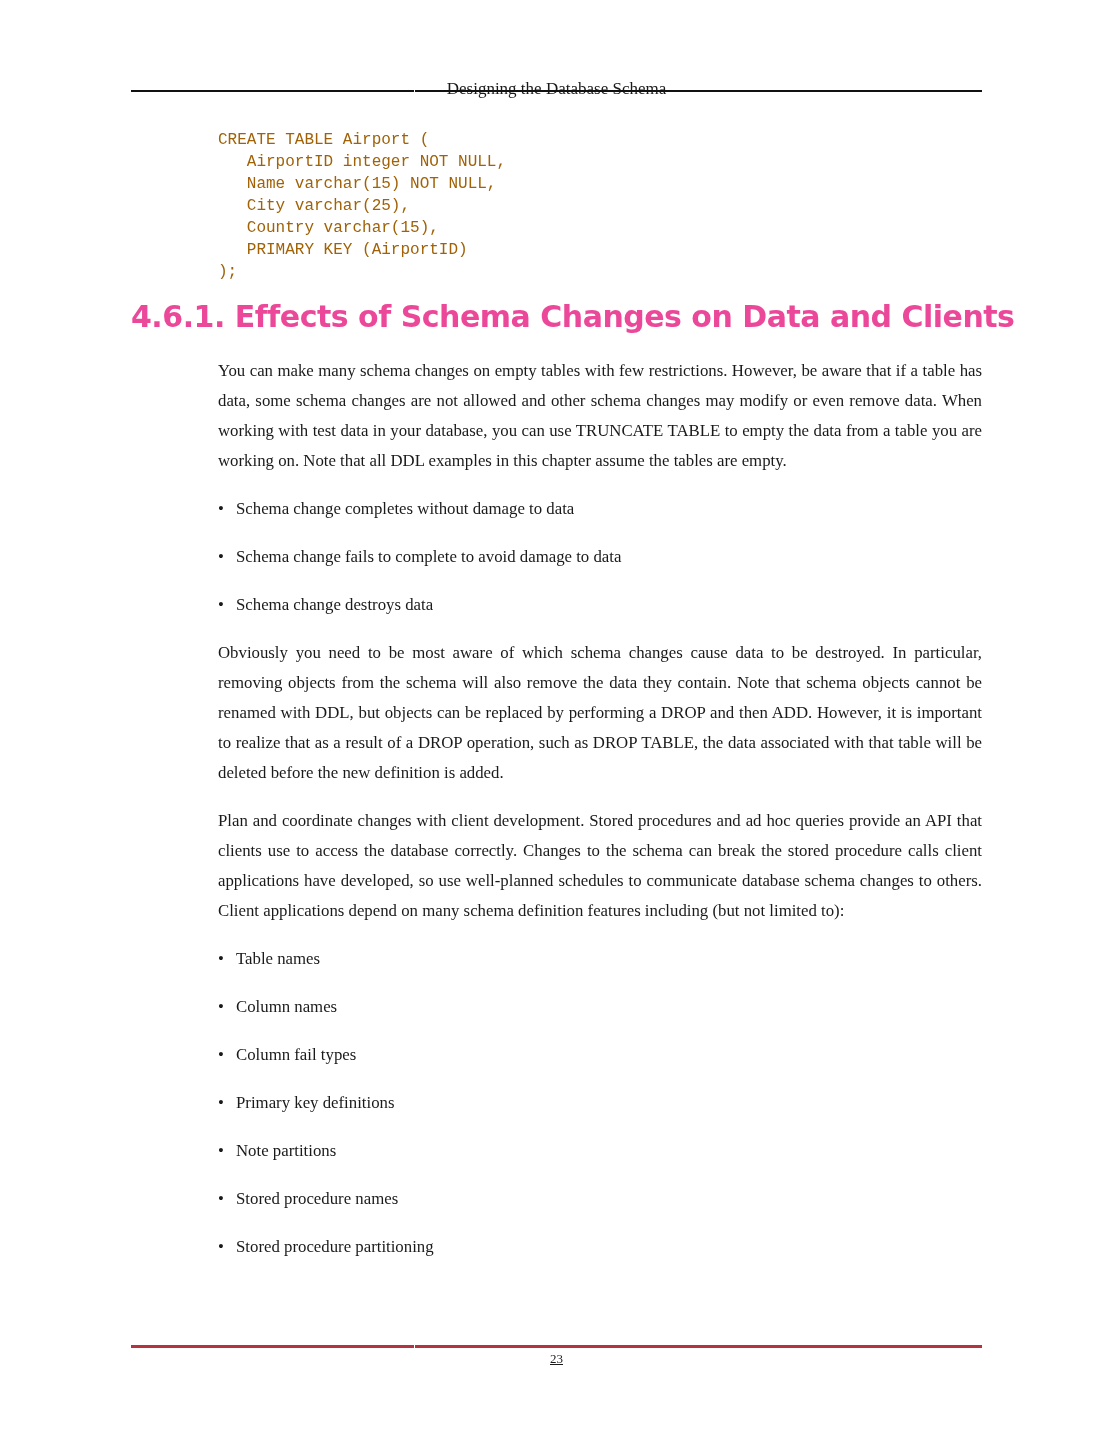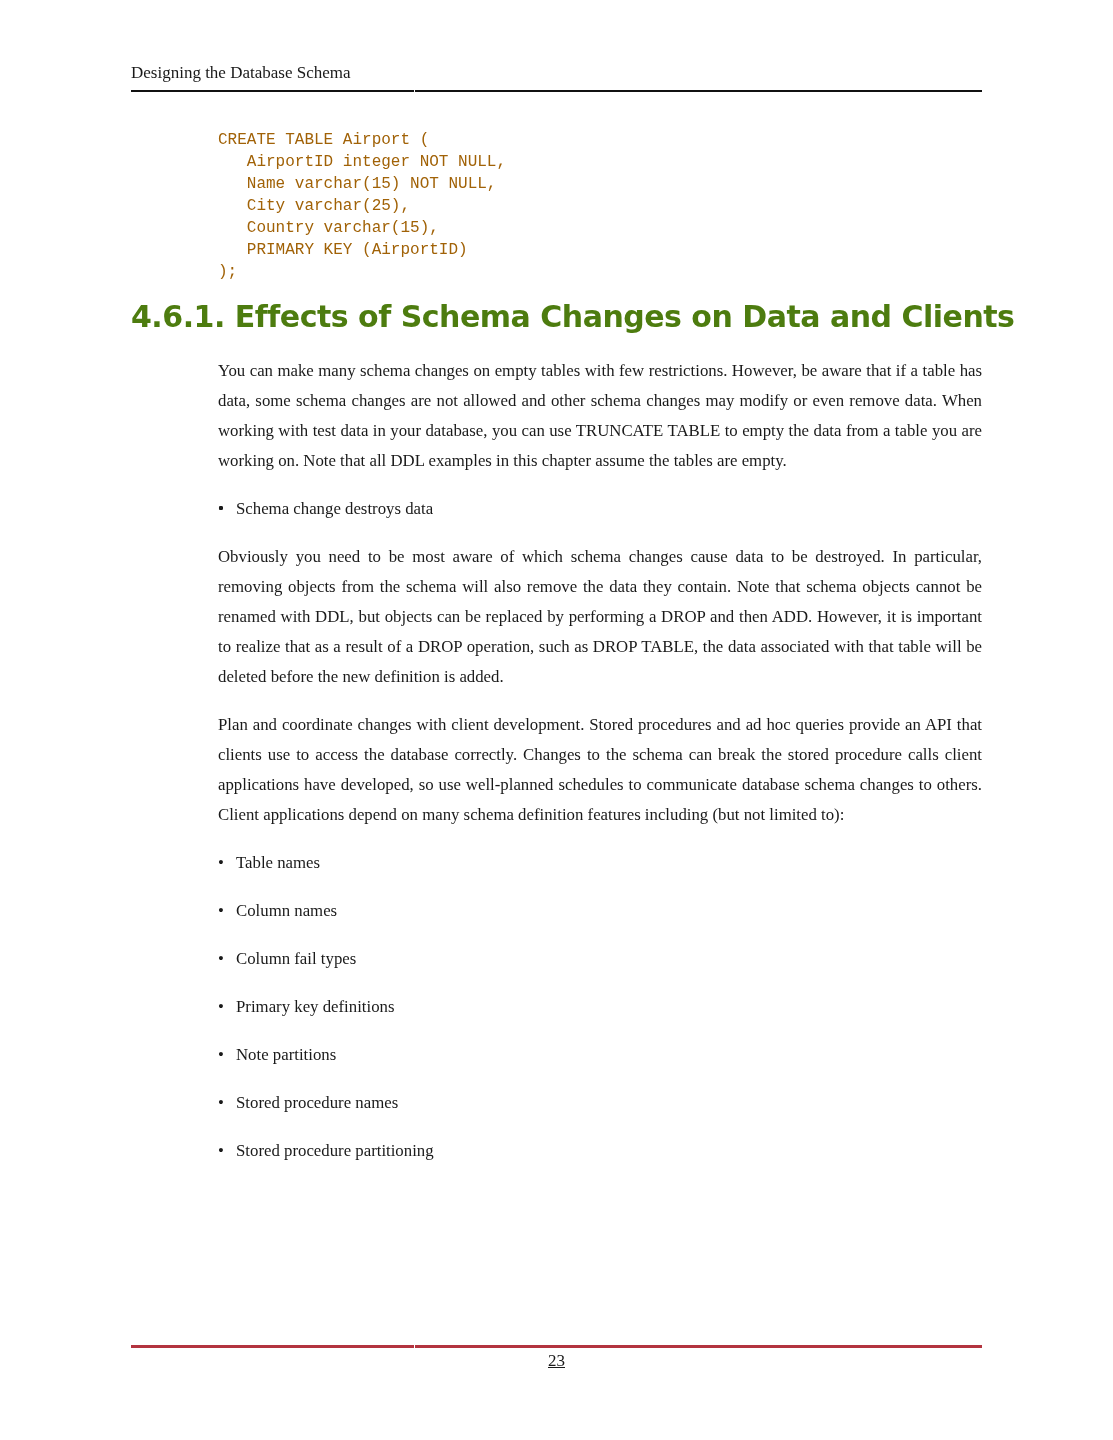--- a/index.html
+++ b/index.html
@@ -1,35 +1,35 @@
 <!DOCTYPE html>
 <html><head>
 <meta charset="utf-8">
 <style>
   html, body { margin: 0; padding: 0; background: #ffffff; }
   body { width: 1113px; height: 1440px; position: relative; overflow: hidden;
          font-family: "Liberation Serif", serif; color: #1a1a1a; }
-  .running-header { position: absolute; top: 63px; left: 131px; width: 851px; 
+  .running-header { position: absolute; top: 79px; left: 131px; width: 851px; text-align: center;
                     font-size: 17px; }
   .rule { position: absolute; left: 131px; width: 851px; height: 2px; background: #111; }
   .rule.top { top: 90px; }
   .rule.bottom { top: 1345px; height: 3px; background: #b3343f; }
   .rule .gap { position: absolute; left: 283px; top: 0; width: 1px; height: 100%; background: #fff; }
   .code { position: absolute; top: 129px; left: 218px; margin: 0;
           font-family: "Liberation Mono", monospace; font-size: 16px; line-height: 22px; color: #a16207;
           white-space: pre; }
   .section-title { position: absolute; top: 299px; left: 131px; margin: 0;
                    font-family: "DejaVu Sans", sans-serif; font-weight: bold; font-size: 30px;
-                   color: #4d7c0f; letter-spacing: -0.5px; }
+                   color: #ec4899; letter-spacing: -0.5px; }
   .body { position: absolute; top: 356px; left: 218px; width: 764px; font-size: 16.8px; line-height: 30px; }
   .body p { margin: 0 0 18px 0; text-align: justify; }
   .body ul { list-style: none; margin: 0 0 18px 0; padding: 0; }
   .body li { margin: 0 0 18px 0; padding-left: 18px; position: relative; }
   .body li .bullet { position: absolute; left: 0; top: 0; }
-  .page-number { position: absolute; top: 1351px; left: 131px; width: 851px; text-align: center; font-size: 17px; text-decoration: underline; }
+  .page-number { position: absolute; top: 1351px; left: 131px; width: 851px; text-align: center; font-size: 13px; text-decoration: underline; }
 </style>
 </head>
 <body>
 
 <div class="running-header">Designing the Database Schema</div>
 <div class="rule top">
     <div class="gap"></div>
   </div>
 
 <pre class="code"><span>CREATE TABLE Airport (</span>
@@ -38,22 +38,22 @@
 <span>   City varchar(25),</span>
 <span>   Country varchar(15),</span>
 <span>   PRIMARY KEY (AirportID)</span>
 <span>);</span></pre>
 
 <h2 class="section-title">4.6.1. Effects of Schema Changes on Data and Clients</h2>
 
 <div class="body">
   <p>You can make many schema changes on empty tables with few restrictions. However, be aware that if a table has data, some schema changes are not allowed and other schema changes may modify or even remove data. When working with test data in your database, you can use TRUNCATE TABLE to empty the data from a table you are working on. Note that all DDL examples in this chapter assume the tables are empty.</p>
   <ul>
-    <li><span class="bullet">•</span></li>
-    <li><span class="bullet">•</span></li>
+    <li><span class="bullet">•</span><span>Schema change completes without damage to data</span></li>
+    <li><span class="bullet">•</span><span>Schema change fails to complete to avoid damage to data</span></li>
     <li><span class="bullet">•</span><span>Schema change destroys data</span></li>
   </ul>
   <p>Obviously you need to be most aware of which schema changes cause data to be destroyed. In particular, removing objects from the schema will also remove the data they contain. Note that schema objects cannot be renamed with DDL, but objects can be replaced by performing a DROP and then ADD. However, it is important to realize that as a result of a DROP operation, such as DROP TABLE, the data associated with that table will be deleted before the new definition is added.</p>
   <p>Plan and coordinate changes with client development. Stored procedures and ad hoc queries provide an API that clients use to access the database correctly. Changes to the schema can break the stored procedure calls client applications have developed, so use well-planned schedules to communicate database schema changes to others. Client applications depend on many schema definition features including (but not limited to):</p>
   <ul>
     <li><span class="bullet">•</span><span>Table names</span></li>
     <li><span class="bullet">•</span><span>Column names</span></li>
     <li><span class="bullet">•</span><span>Column fail types</span></li>
     <li><span class="bullet">•</span><span>Primary key definitions</span></li>
     <li><span class="bullet">•</span><span>Note partitions</span></li>

